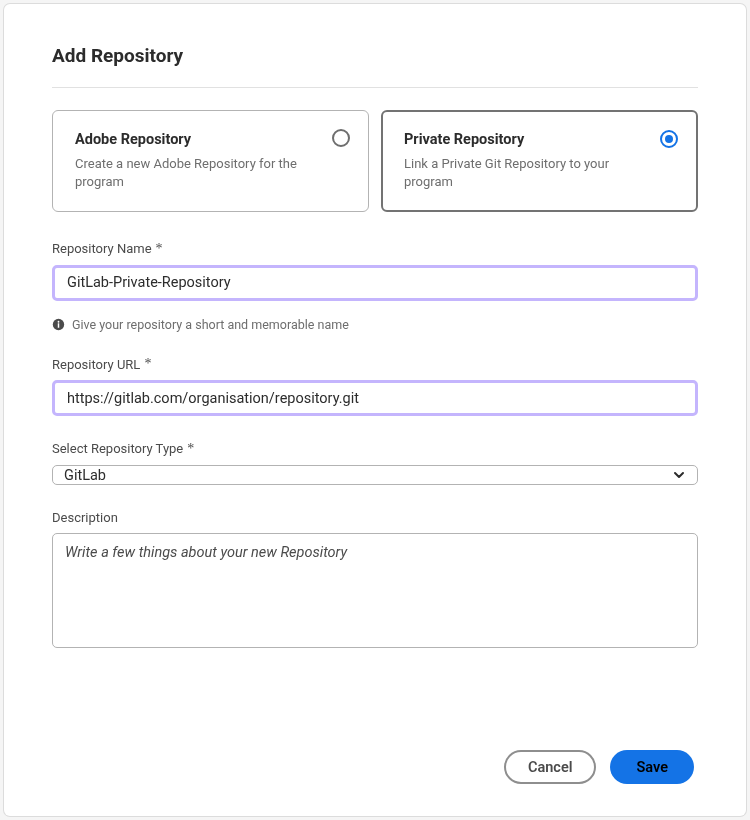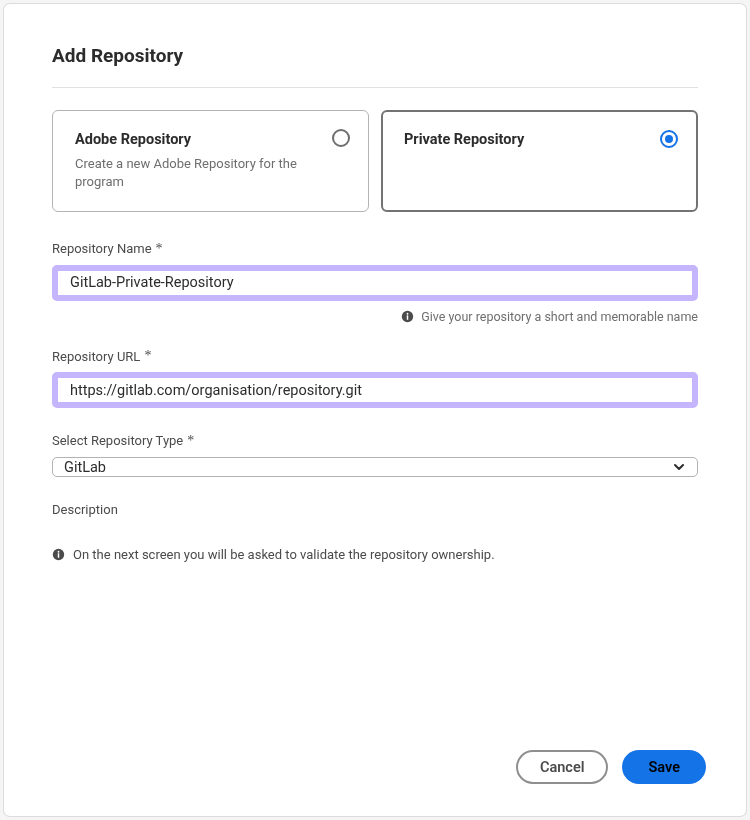--- a/index.html
+++ b/index.html
@@ -94,35 +94,34 @@
       align-items: center;
       gap: 4px;
     }
     .field-label .asterisk {
       font-family: Georgia, serif;
       font-size: 14px;
     }
     .text-input {
       width: 100%;
       height: 36px;
-      border: 6px solid #c4b5fd;
+      border: 3px solid #c4b5fd;
       border-radius: 5px;
       padding: 8px 12px;
       font-size: 14.5px;
       color: #2c2c2c;
       font-family: inherit;
     }
     .helper-row {
       display: flex;
       align-items: center;
       gap: 7px;
-      margin-top: 8px;
+      margin-top: 16px;
       font-size: 12.5px;
       color: #6e6e6e;
-      justify-content: flex-end;
     }
     .info-icon {
       width: 13px;
       height: 13px;
       flex-shrink: 0;
     }
     .select-wrap {
       position: relative;
     }
     .select {
@@ -162,21 +161,21 @@
       display: flex;
       align-items: center;
       gap: 8px;
       font-size: 13px;
       color: #4b4b4b;
       margin-top: 10px;
     }
     .button-row {
       position: absolute;
       bottom: 32px;
-      right: 40px;
+      right: 52px;
       display: flex;
       gap: 14px;
     }
     .btn {
       height: 34px;
       padding: 0 22px;
       border-radius: 17px;
       font-size: 14.5px;
       font-weight: 600;
       cursor: pointer;
@@ -205,20 +204,21 @@
   <div class="card-row">
     <div class="card">
       <div class="card-title">Adobe Repository</div>
       <div class="card-desc">Create a new Adobe Repository for the program</div>
       <div class="radio">
         <div class="outer"></div>
       </div>
     </div>
     <div class="card selected">
       <div class="card-title">Private Repository</div>
+      <div class="card-desc">Link a Private Git Repository to your program</div>
       <div class="radio checked">
         <div class="outer">
             <div class="inner"></div>
           </div>
       </div>
     </div>
   </div>
 
   <div class="field-group">
     <div class="field-label">
@@ -256,29 +256,22 @@
       <svg class="chevron" width="14" height="14" viewBox="0 0 14 14">
           <path d="M3 5 L7 9 L11 5" stroke="#2c2c2c" stroke-width="2" fill="none" stroke-linecap="round" stroke-linejoin="round"></path>
         </svg>
     </div>
   </div>
 
   <div class="field-group">
     <div class="field-label">
       <span>Description</span>
     </div>
-  </div>
-
-  <div class="note-row">
-    <svg class="info-icon" viewBox="0 0 16 16">
-        <circle cx="8" cy="8" r="7" fill="#4b4b4b"></circle>
-        <rect x="7.1" y="6.5" width="1.8" height="5.5" fill="#fff"></rect>
-        <circle cx="8" cy="4.6" r="1.1" fill="#fff"></circle>
-      </svg>
-    <span>On the next screen you will be asked to validate the repository ownership.</span>
-  </div>
+    <textarea class="textarea" placeholder="Write a few things about your new Repository" style=""></textarea>
+  </div>
+
 
   <div class="button-row">
     <button class="btn btn-cancel">Cancel</button>
     <button class="btn btn-save">Save</button>
   </div>
 
 </div>
 
 </body></html>

